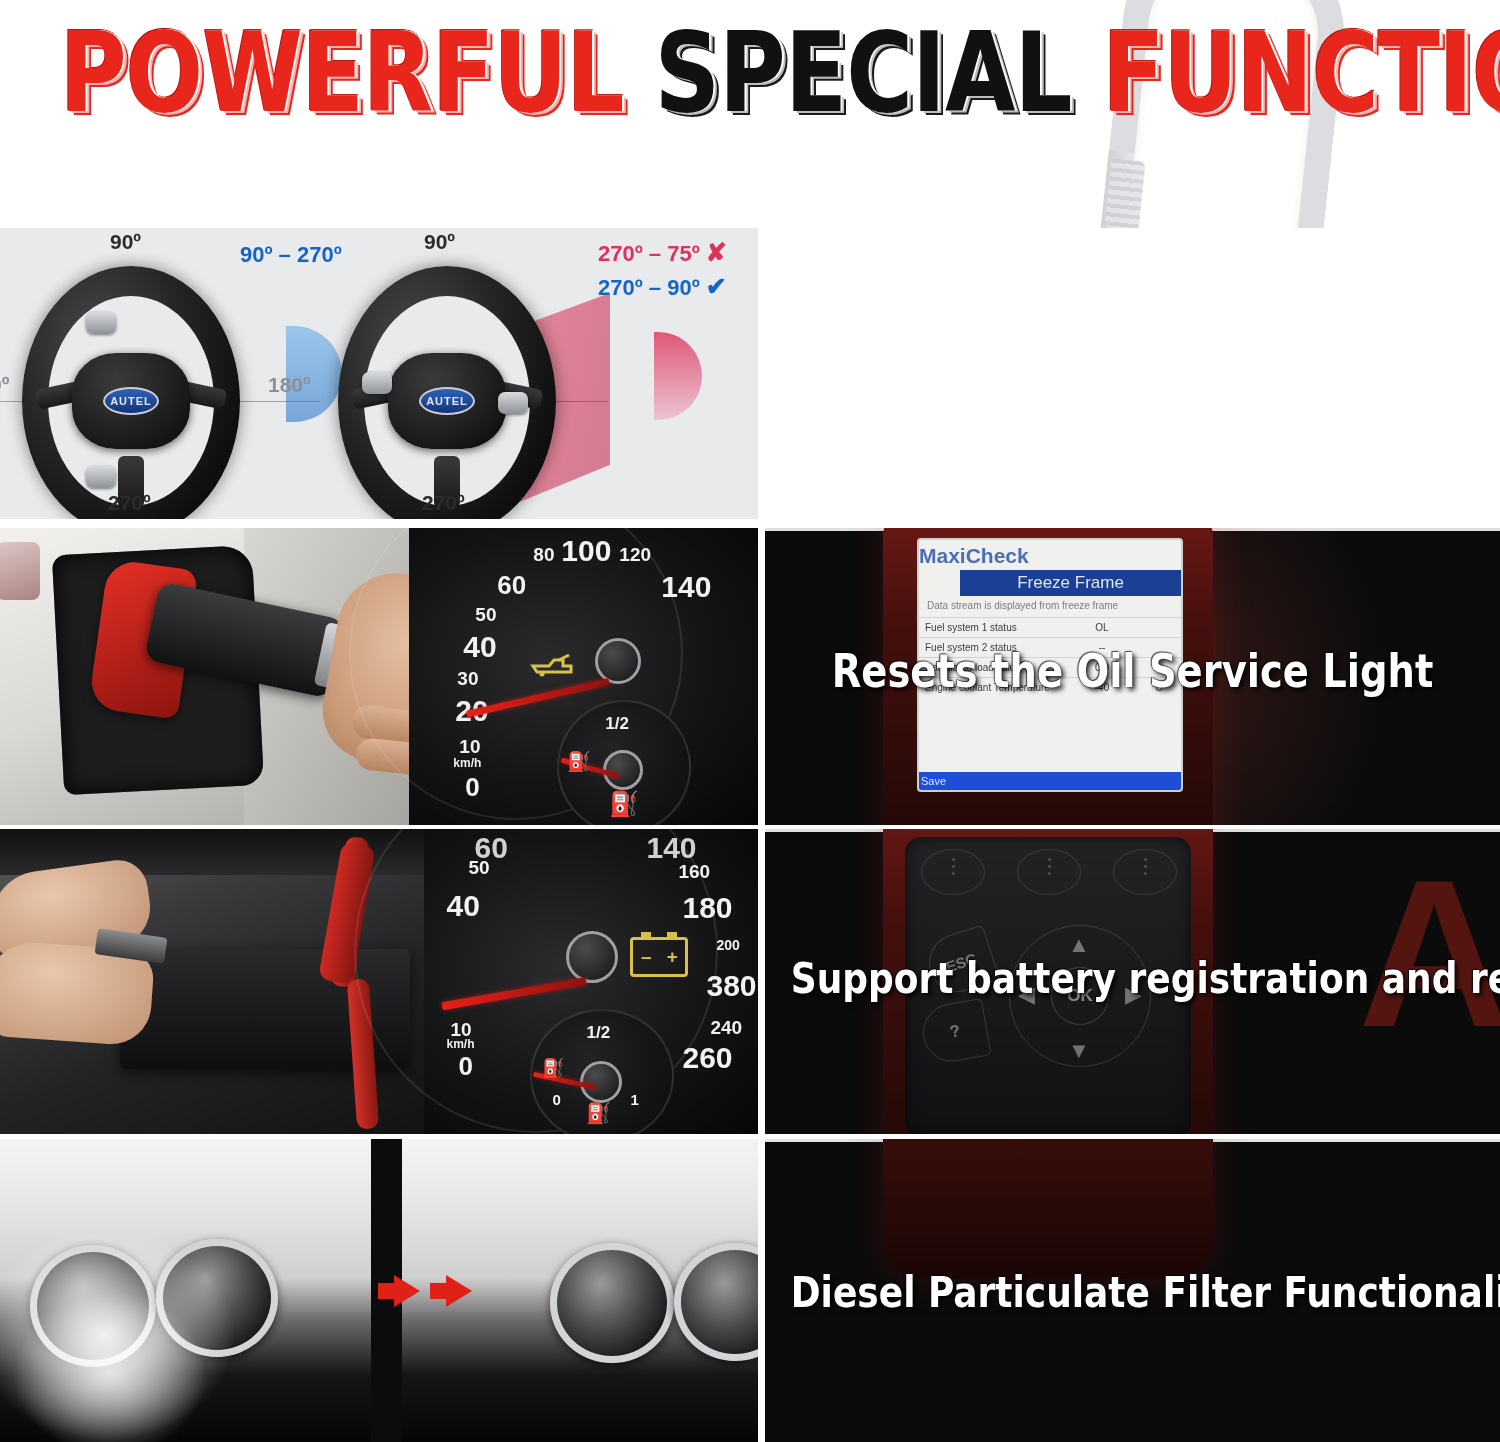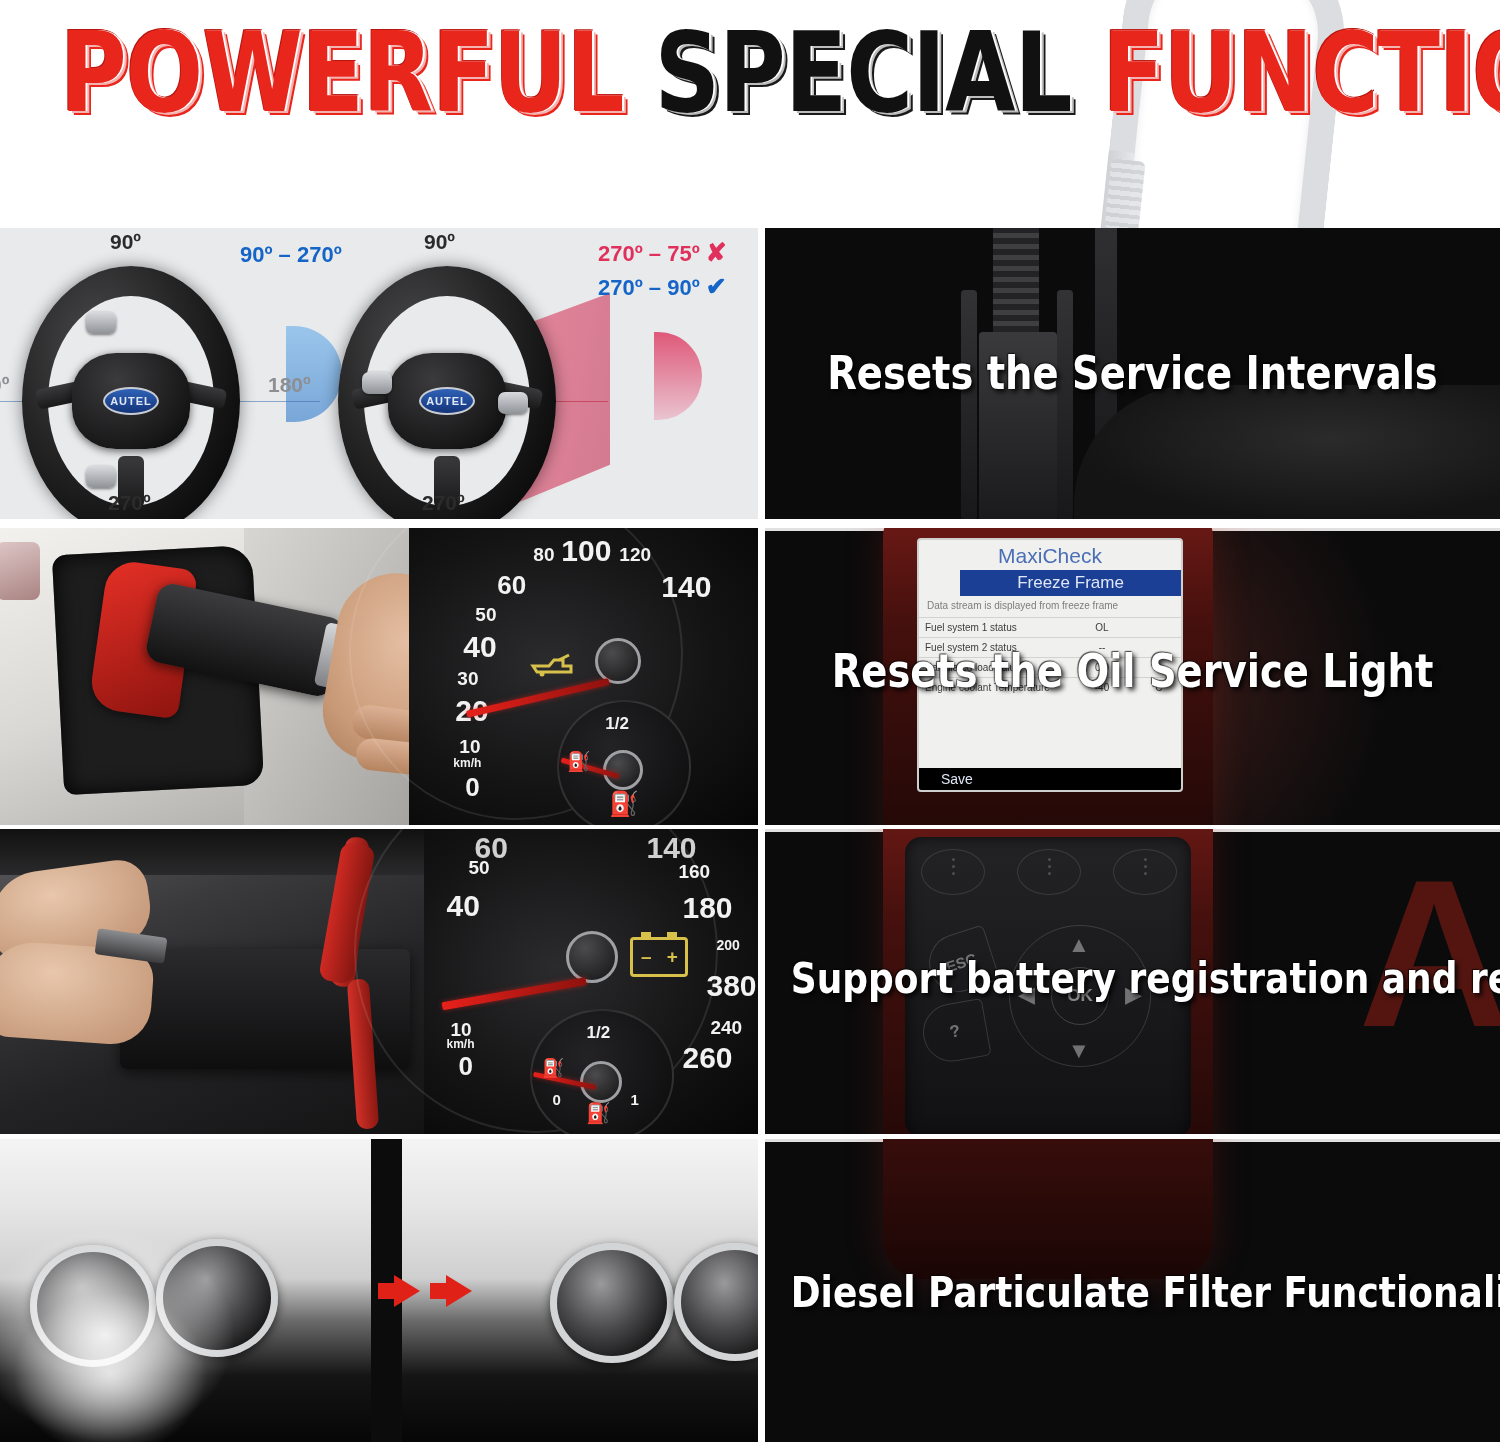--- a/index.html
+++ b/index.html
@@ -174,29 +174,29 @@
 
   
   .dark{background:#0b0b0c;}
   .rdev{position:absolute;inset:0;overflow:hidden;}
   .rseam{position:absolute;left:0;width:100%;height:5px;background:rgba(255,255,255,.88);}
   .device{position:absolute;left:118px;width:330px;border-radius:26px;
         background:linear-gradient(180deg,#6e1a16,#45100d 30%,#2c0b09 70%,#1a0605);
         box-shadow:0 0 40px rgba(200,40,30,.18);}
   .dev-screen{position:absolute;left:34px;top:28px;width:262px;height:250px;
         background:#f0f0ef;border-radius:4px;border:2px solid #cfcfcd;overflow:hidden;}
-  .sc-title{text-align:center;color:#4b6fb5;font-weight:normal;font-size:21px;padding:4px 0 2px;}
+  .sc-title{text-align:left;color:#4b6fb5;font-weight:bold;font-size:21px;padding:4px 0 2px;}
   .sc-bar{background:#1b3f95;color:#dfe6f5;text-align:center;font-size:17px;padding:3px 0;margin-left:41px;}
   .sc-sub{color:#7d7d7d;font-size:10px;padding:4px 8px;line-height:1.25;}
   .sc-table{width:100%;border-collapse:collapse;font-size:10px;color:#3c3c3c;}
   .sc-table td{border-top:1px solid #d2d2d0;padding:4px 6px;}
   .sc-table td.v{text-align:center;width:50px;}
   .sc-table td.u{text-align:center;width:36px;}
-  .sc-save{position:absolute;left:0;bottom:0;width:100%;background:#000000;color:#dfe6f5;
-        font-size:14px;padding:3px 22px;box-sizing:border-box;}
+  .sc-save{position:absolute;left:0;bottom:0;width:100%;background:#1d4ed8;color:#dfe6f5;
+        font-size:11px;padding:3px 2px;box-sizing:border-box;}
   .keypad{position:absolute;left:22px;width:286px;border-radius:16px;
         background:linear-gradient(180deg,#232326,#111113);box-shadow:inset 0 0 16px rgba(0,0,0,.7);}
   .fbtn{position:absolute;width:62px;height:44px;border-radius:50%;
         border:1px solid rgba(255,255,255,.12);}
   .fdots{position:absolute;left:50%;top:8px;margin-left:-1px;width:3px;height:3px;border-radius:50%;
         background:rgba(255,255,255,.2);box-shadow:0 7px 0 rgba(255,255,255,.2),0 14px 0 rgba(255,255,255,.2);}
   .dpad{position:absolute;width:140px;height:140px;border-radius:50%;
         border:1px solid rgba(255,255,255,.14);}
   .dpad-ok{position:absolute;left:50%;top:50%;transform:translate(-50%,-50%);
         width:56px;height:56px;border-radius:50%;border:1px solid rgba(255,255,255,.18);
@@ -298,32 +298,20 @@
       <div class="lbl-red" style="left:598px;top:10px;">
         <span>270º – 75º</span>
         <span class="mark-x">✘</span>
       </div>
       <div class="lbl-blue" style="left:598px;top:44px;">
         <span>270º – 90º</span>
         <span class="mark-v">✔</span>
       </div>
     </div>
 
-    <div class="panel col-r r1 dark">
-      <div class="rdev">
-        <div class="obd-ribs" style="left:228px;top:-6px;height:120px;"></div>
-        <div class="obd-plug" style="left:214px;top:104px;width:78px;height:190px;"></div>
-        <div class="obd-plug" style="left:196px;top:62px;width:16px;height:230px;opacity:.85;"></div>
-        <div class="obd-plug" style="left:292px;top:62px;width:16px;height:230px;opacity:.85;"></div>
-        <div class="obd-plug" style="left:330px;top:-10px;width:22px;height:270px;opacity:.8;"></div>
-        <div class="redseat" style="left:400px;top:226px;width:250px;height:40px;"></div>
-        <div class="carpet"></div>
-      </div>
-      <div class="caption cap1">Resets the Service Intervals</div>
-    </div>
 
     <div class="panel col-l r2 p2">
       <div class="pumpside">
         <div class="car-body"></div>
         <div class="taillight"></div>
         <div class="fuel-door"></div>
         <div class="nozzle-red"></div>
         <div class="nozzle-black"></div>
         <div class="nozzle-ring"></div>
         <div class="hand"></div>

